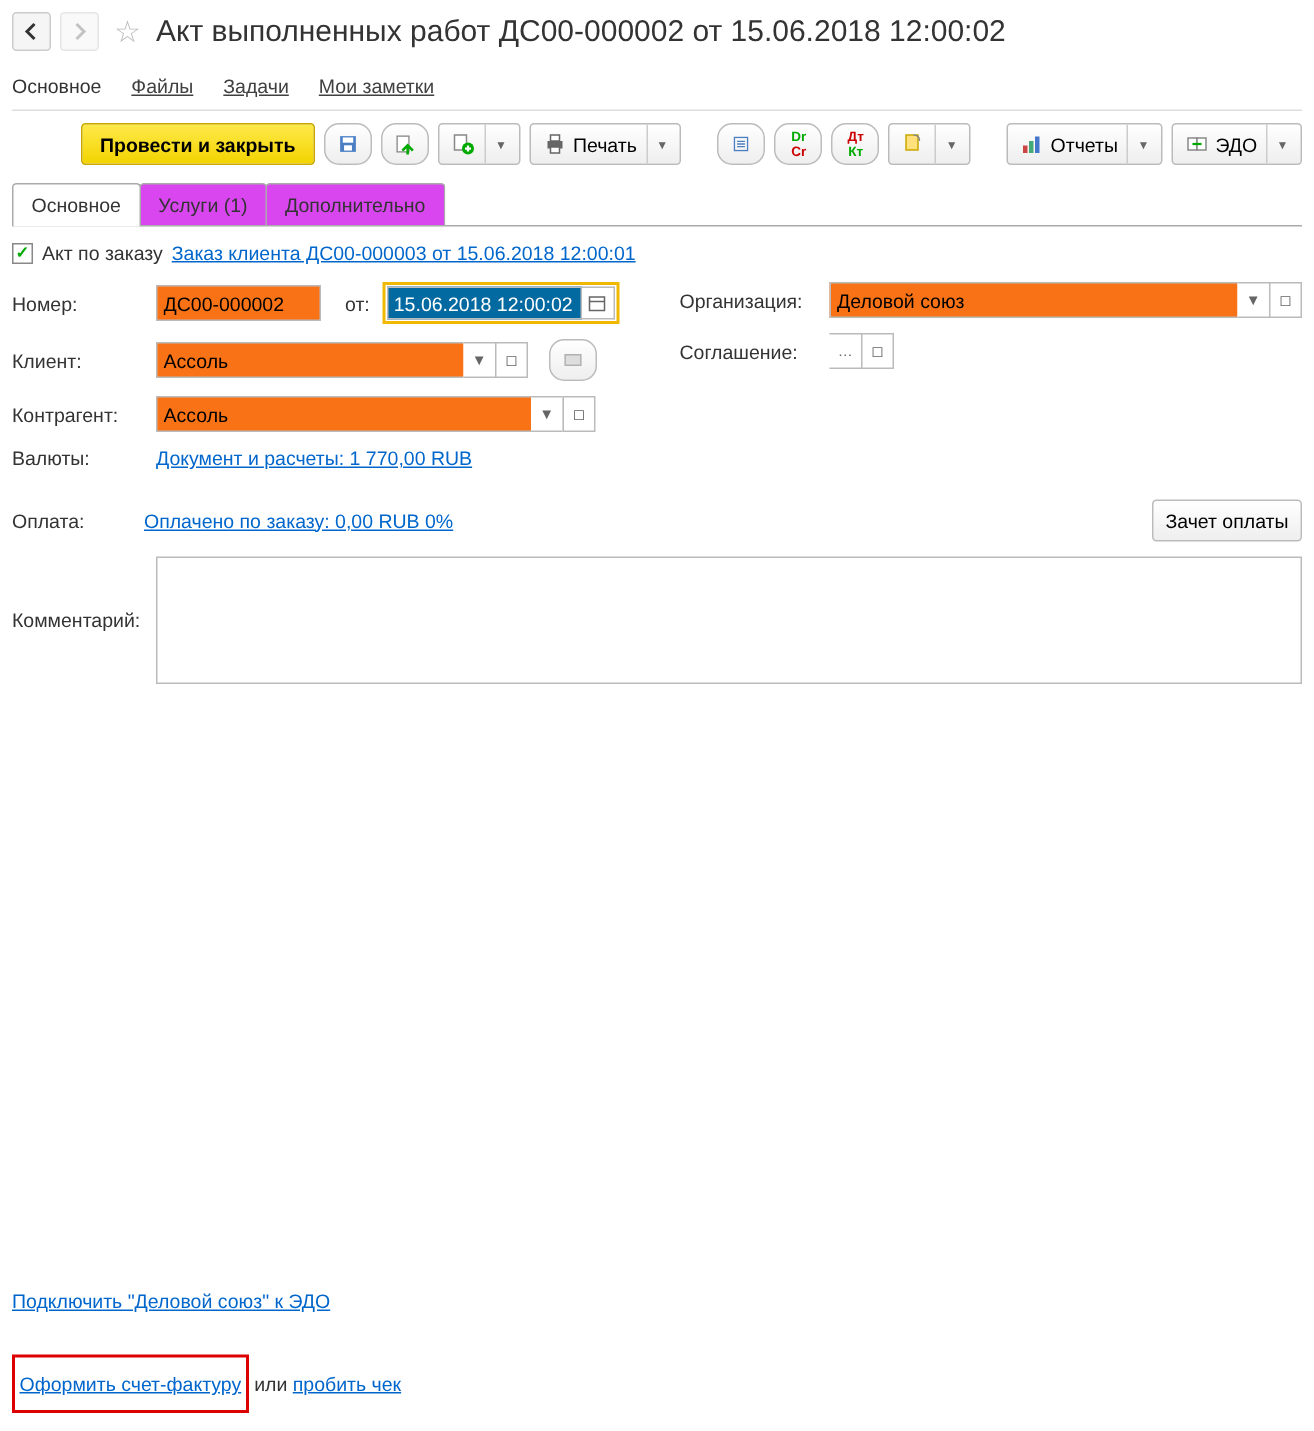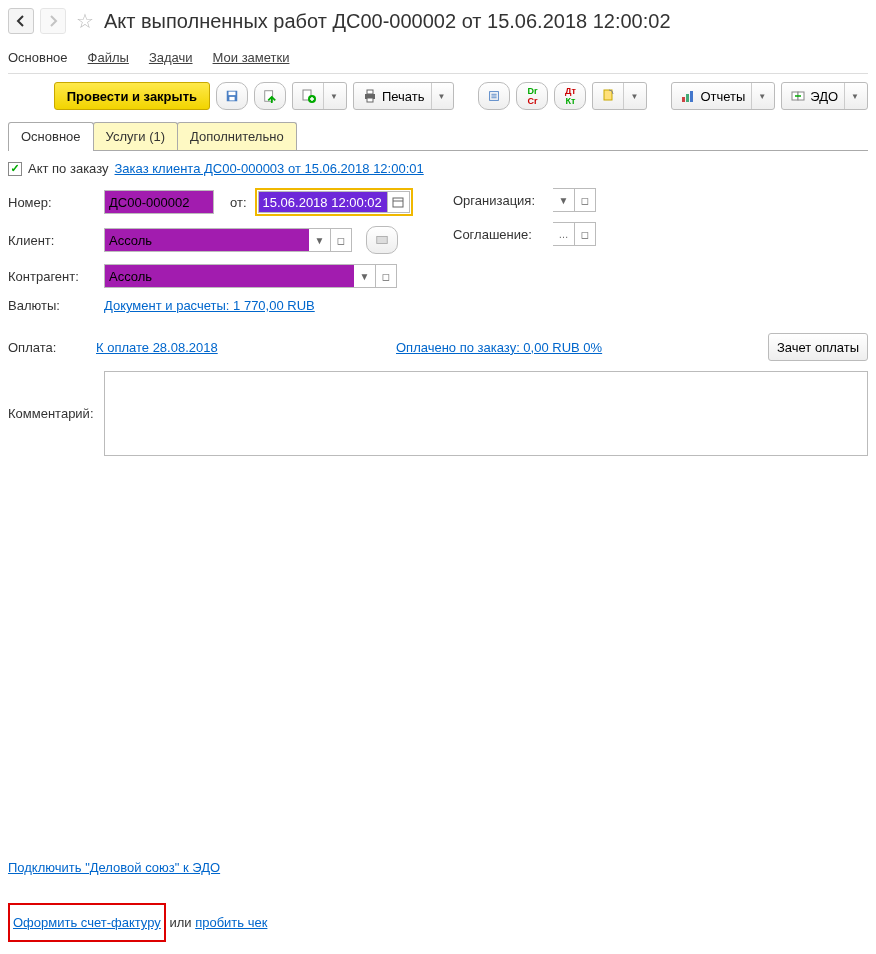--- a/index.html
+++ b/index.html
@@ -12,37 +12,37 @@
 .top-nav { display: flex; gap: 20px; border-bottom: 1px solid #ddd; padding: 6px 0 8px 0; margin-bottom: 8px; }
 .top-nav-item { color: #404040; text-decoration: underline; cursor: pointer; }
 .top-nav-item.active { color: #333; text-decoration: none; }
 .toolbar { display: flex; gap: 6px; align-items: center; margin-bottom: 12px; flex-wrap: wrap; justify-content: flex-end; }
 .toolbar-gap { width: 12px; }
 .btn { height: 28px; border: 1px solid #bbb; background: linear-gradient(#fff, #eee); border-radius: 3px; padding: 0 8px; display: inline-flex; align-items: center; gap: 4px; cursor: pointer; font-size: 13px; }
 .btn-yellow { background: linear-gradient(#ffe94a, #f2d400); font-weight: bold; padding: 0 12px; border-color: #c8a800; }
 .btn-icon { width: 32px; justify-content: center; border-radius: 10px; }
 .dropdown-caret { font-size: 8px; color: #666; margin-left: 2px; border-left: 1px solid #ccc; padding-left: 6px; height: 100%; display: inline-flex; align-items: center; }
 .tabs { display: flex; border-bottom: 1px solid #aaa; margin-bottom: 10px; }
-.tab { padding: 6px 12px; border: 1px solid #aaa; border-bottom: none; background: #fef9c3; cursor: pointer; margin-right: -1px; border-radius: 3px 3px 0 0; position: relative; }
+.tab { padding: 6px 12px; border: 1px solid #aaa; border-bottom: none; background: #d946ef; cursor: pointer; margin-right: -1px; border-radius: 3px 3px 0 0; position: relative; }
 .tab.active { background: #fff; z-index: 1; }
 .tab.active::after { content:''; position:absolute; left:0; right:0; bottom:-1px; height:1px; background:#fff; }
 .form-row { display: flex; align-items: center; margin-bottom: 10px; gap: 8px; }
 .form-cols { display: flex; gap: 30px; margin-bottom: 10px; }
 .col { flex: 1; }
 .label { width: 88px; flex-shrink: 0; }
 .checkbox-row { display: flex; align-items: center; gap: 6px; margin-bottom: 12px; }
 .check { width: 14px; height: 14px; border: 1px solid #888; display: inline-flex; align-items: center; justify-content: center; color: #0a0; font-size: 11px; font-weight: bold; }
 .link { color: #0066cc; text-decoration: underline; cursor: pointer; }
-.input { height: 24px; border: 1px solid #bbb; padding: 0 4px; font-size: 13px; background: #a21caf; }
+.input { height: 24px; border: 1px solid #bbb; padding: 0 4px; font-size: 13px; background: #f97316; }
 .input-group { display: inline-flex; }
 .input-group .input { border-right: none; }
 .input-group .addon { width: 22px; height: 24px; border: 1px solid #bbb; border-left: none; display: inline-flex; align-items: center; justify-content: center; background: #fff; cursor: pointer; font-size: 10px; color: #666; }
 .input-group .addon + .addon { border-left: 1px solid #bbb; margin-left: -1px; }
 .date-wrap { display: inline-flex; border: 2px solid #f0b800; padding: 1px; }
-.date-input { height: 22px; border: 1px solid #bbb; background: #6d28d9; color: #fff; padding: 0 4px; font-size: 13px; width: 130px; }
+.date-input { height: 22px; border: 1px solid #bbb; background: #0369a1; color: #fff; padding: 0 4px; font-size: 13px; width: 130px; }
 .date-btn { width: 22px; height: 22px; border: 1px solid #bbb; border-left: none; background: #fff; display: inline-flex; align-items: center; justify-content: center; font-size: 11px; cursor: pointer; }
 .textarea { width: 100%; height: 85px; border: 1px solid #bbb; resize: none; font-family: inherit; font-size: 13px; padding: 4px; }
 .footer { position: absolute; bottom: 12px; left: 8px; }
 .footer-row { margin-top: 28px; }
 .red-box { border: 2px solid #d00; padding: 10px 3px; display: inline-block; }
 .icon-svg { width: 16px; height: 16px; }
 .org-label { width: 92px; }
 </style>
 </head>
 <body>
@@ -196,37 +196,37 @@
     </div>
     <div class="form-row">
       <span class="label">Валюты:</span>
       <a class="link">Документ и расчеты: 1 770,00 RUB</a>
     </div>
   </div>
   <div class="col">
     <div class="form-row">
       <span class="org-label">Организация:</span>
       <span class="input-group" style="flex:1">
+        <input class="input" style="flex: 1 1 0%;" value="Деловой союз">
         <span class="addon">▼</span>
         <span class="addon">◻</span>
       </span>
     </div>
     <div class="form-row">
       <span class="org-label">Соглашение:</span>
       <span class="input-group" style="flex:1">
         <span class="addon">…</span>
         <span class="addon">◻</span>
       </span>
     </div>
   </div>
 </div>
 
 <div class="form-row" style="justify-content:flex-start;gap:0">
   <span class="label">Оплата:</span>
-  <a class="link" style="width:300px">К оплате 28.08.2018</a>
   <a class="link" style="flex:1">Оплачено по заказу: 0,00 RUB  0%</a>
   <button class="btn">Зачет оплаты</button>
 </div>
 
 <div class="form-row" style="align-items:center">
   <span class="label">Комментарий:</span>
   <textarea class="textarea" style=""></textarea>
 </div>
 
 <div class="footer">

